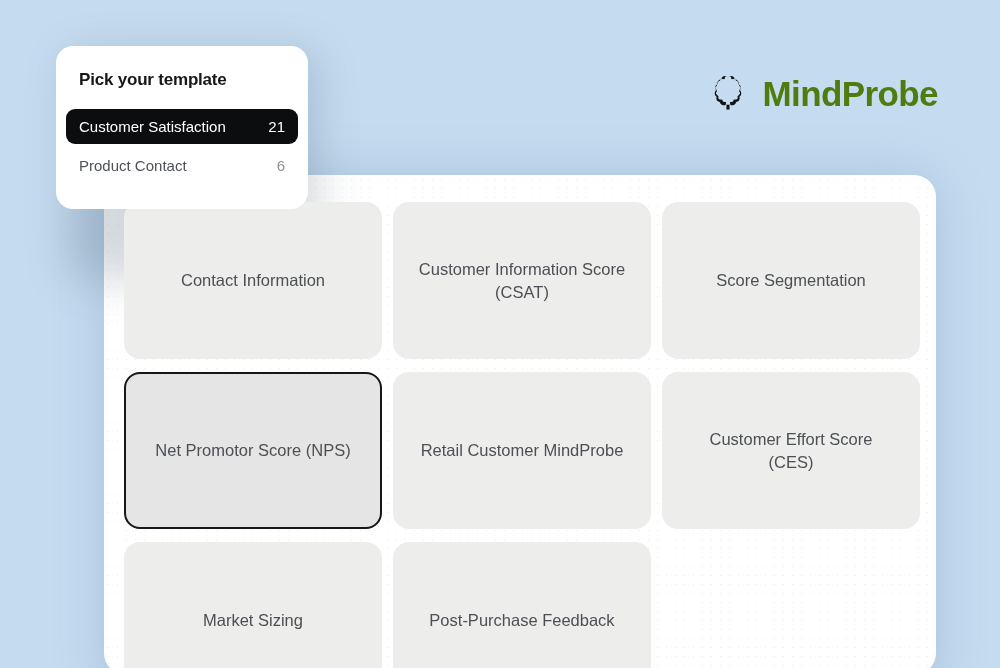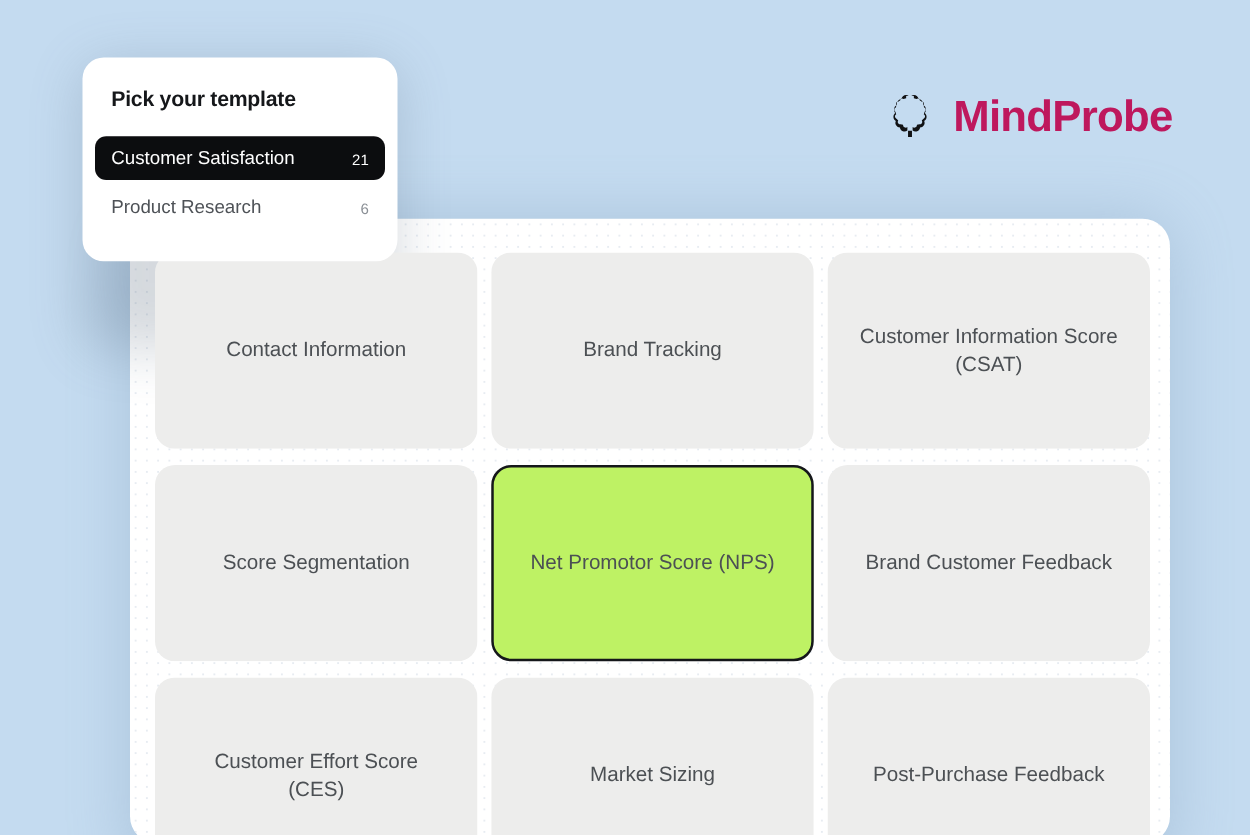--- a/index.html
+++ b/index.html
@@ -19,21 +19,21 @@
   
   .brand {
     position:absolute;
     top:72px; right:62px;
     display:flex; align-items:center; gap:14px;
   }
   .brand-icon { width:42px; height:42px; display:block; }
   .brand-name {
     font-size:35px;
     font-weight:bold;
-    color:#be185d;
+    color:#4d7c0f;
     letter-spacing:-0.6px;
     line-height:1;
   }
 
   
   .panel-shadow {
     position:absolute;
     left:104px; top:176px;
     width:832px; height:520px;
     border-radius:22px;
@@ -78,62 +78,62 @@
     padding:0 22px;
     font-size:16.5px;
     line-height:1.35;
     color:#4c5054;
     border:2px solid transparent;
     position:relative;
     z-index:1;
   }
   .card.selected {
     border-color:#15171a;
-    background:#bef264;
+    background:#e5e5e5;
   }
 
   
   .dropdown-shadow {
     position:absolute;
     left:66px; top:52px;
     width:252px; height:228px;
     border-radius:18px;
     background:#43566b;
     opacity:.22;
     filter:blur(22px);
   }
   .dropdown {
     position:absolute;
-    left:66px; top:46px;
+    left:56px; top:46px;
     width:252px;
     background:#ffffff;
     border-radius:17px;
     padding:24px 0 22px;
     z-index:5;
   }
   .dropdown-title {
     font-size:17px;
     font-weight:bold;
     color:#15171a;
     padding:0 23px;
     margin-bottom:19px;
     letter-spacing:-0.2px;
   }
   .menu { list-style:none; padding:0 10px; }
   .menu-item {
     display:flex;
-    align-items:flex-end;
+    align-items:flex-start;
     justify-content:space-between;
     padding:9px 13px;
     border-radius:9px;
     font-size:15px;
     color:#4e5257;
     margin-bottom:4px;
   }
-  .menu-item .count { font-size:12px; color:#8b9096; }
+  .menu-item .count { font-size:15px; color:#8b9096; }
   .menu-item.active {
     background:#0c0d0f;
     color:#ffffff;
   }
   .menu-item.active .count { color:#ffffff; }
 </style>
 </head>
 <body>
 
 <div id="stage">
@@ -148,39 +148,38 @@
         </g>
       </svg>
     </span>
     <span class="brand-name">MindProbe</span>
   </div>
 
   <div class="panel-shadow"></div>
   <div class="panel">
     <div class="grid">
       <div class="card">Contact Information</div>
-      <div class="card">Brand Tracking</div>
       <div class="card">Customer Information Score (CSAT)</div>
       <div class="card">Score Segmentation</div>
       <div class="card selected">Net Promotor Score (NPS)</div>
-      <div class="card">Brand Customer Feedback</div>
+      <div class="card">Retail Customer MindProbe</div>
       <div class="card">Customer Effort Score (CES)</div>
       <div class="card">Market Sizing</div>
       <div class="card">Post-Purchase Feedback</div>
     </div>
   </div>
 
   <div class="dropdown-shadow"></div>
   <div class="dropdown">
     <div class="dropdown-title">Pick your template</div>
     <ul class="menu">
       <li class="menu-item active">
         <span>Customer Satisfaction</span>
         <span class="count">21</span>
       </li>
       <li class="menu-item">
-        <span>Product Research</span>
+        <span>Product Contact</span>
         <span class="count">6</span>
       </li>
     </ul>
   </div>
 
 </div>
 
 </body></html>

